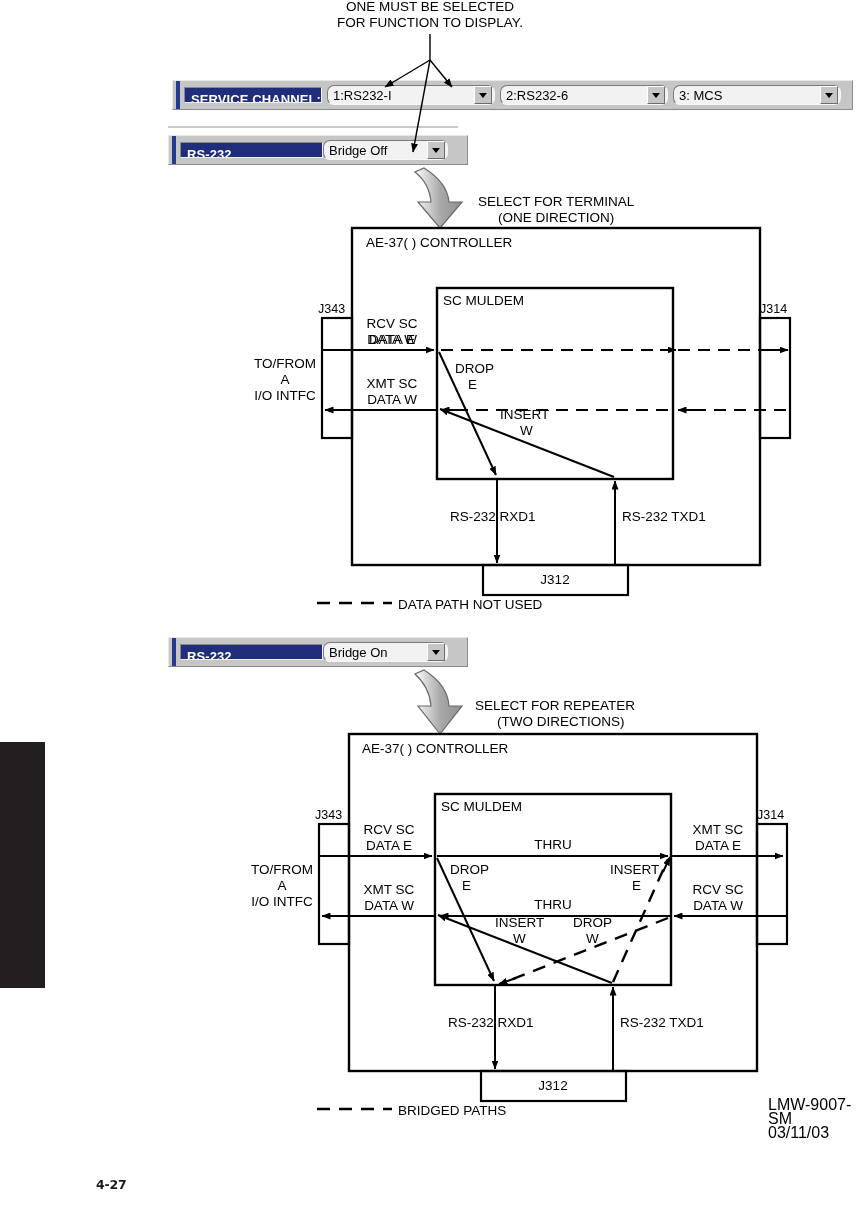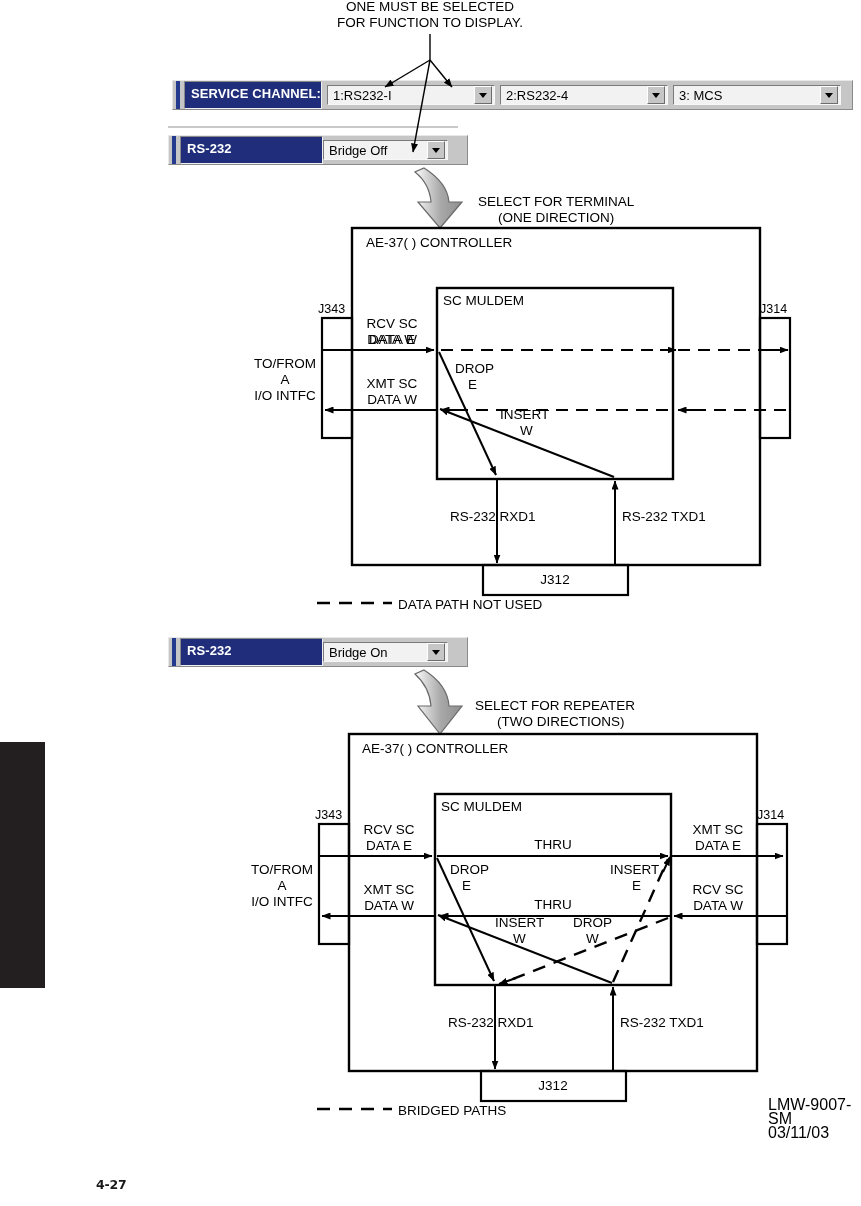--- a/index.html
+++ b/index.html
@@ -43,21 +43,21 @@
     margin-right: 4px;
     flex: 0 0 auto;
   }
   .lbl-blue {
     background: #1f2d7a;
     color: #ffffff;
     font-size: 13px;
     font-weight: bold;
     letter-spacing: .1px;
     padding: 2px 6px;
-    height: 28px;
+    height: 16px;
     line-height: 19px;
     box-sizing: border-box;
     border-top: 1px solid #8a8a8a;
     border-left: 1px solid #8a8a8a;
     border-right: 1px solid #f0f0f0;
     border-bottom: 1px solid #f0f0f0;
     white-space: nowrap;
     overflow: hidden;
   }
   .combo {
@@ -65,20 +65,21 @@
     background: #f2f2f2;
     height: 20px;
     box-sizing: border-box;
     border-top: 1px solid #7a7a7a;
     border-left: 1px solid #7a7a7a;
     border-right: 1px solid #f7f7f7;
     border-bottom: 1px solid #f7f7f7;
     display: flex;
     align-items: center;
     margin-right: 5px;
+    border-radius: 7px;
   }
   .combo .cval {
     font-size: 13px;
     color: #000;
     padding-left: 5px;
     white-space: nowrap;
     flex: 1 1 auto;
     overflow: hidden;
   }
   .combo .arrowbtn {
@@ -182,21 +183,21 @@
     <div class="lbl-blue">SERVICE CHANNEL:</div>
 
     <div class="combo">
       <span class="cval">1:RS232-I</span>
       <span class="arrowbtn">
           <i></i>
         </span>
     </div>
 
     <div class="combo">
-      <span class="cval">2:RS232-4</span>
+      <span class="cval">2:RS232-6</span>
       <span class="arrowbtn">
           <i></i>
         </span>
     </div>
 
     <div class="combo">
       <span class="cval">3: MCS</span>
       <span class="arrowbtn">
           <i></i>
         </span>

